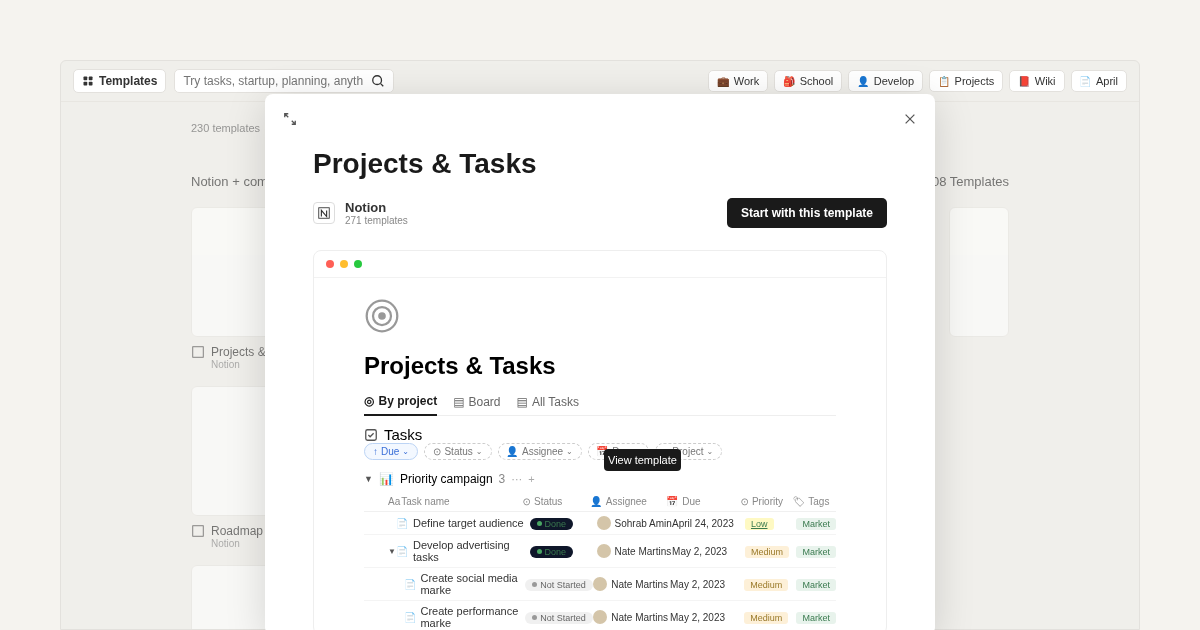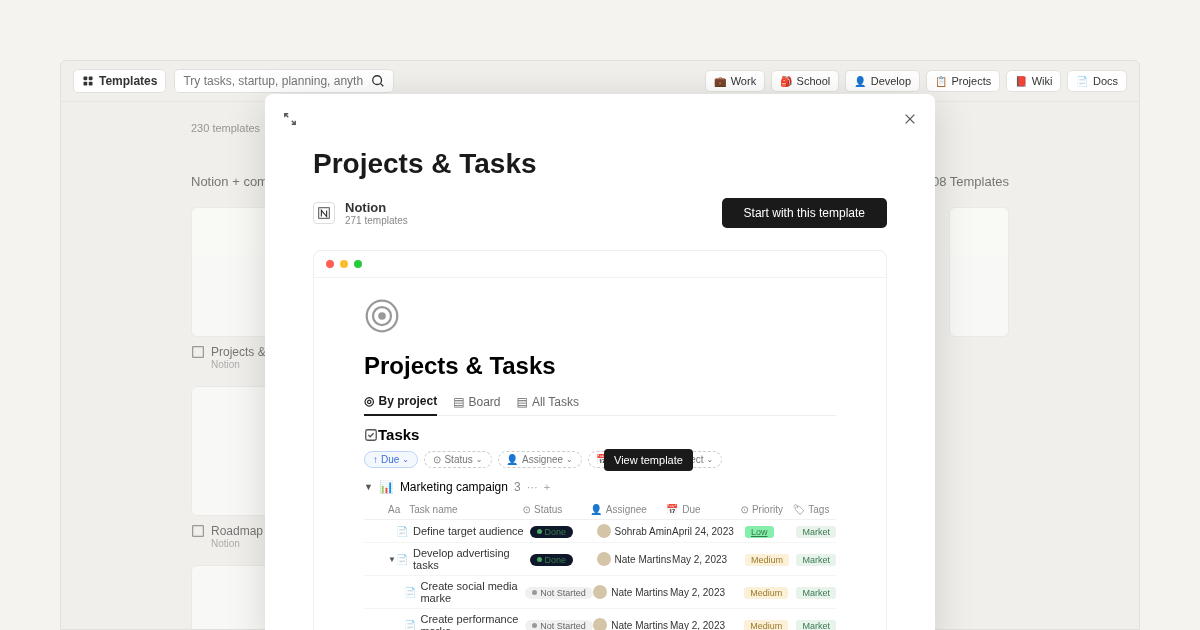--- a/index.html
+++ b/index.html
@@ -31,46 +31,46 @@
 .modal { position: absolute; top: 94px; left: 50%; transform: translateX(-50%); width: 670px; background: #fff; border-radius: 8px; box-shadow: 0 8px 40px rgba(0,0,0,0.15); padding: 18px 0 0 0; }
 .modal-top { display: flex; justify-content: space-between; padding: 0 18px; }
 .expand-icon, .close-icon { width: 14px; height: 14px; cursor: pointer; color: #555; }
 .modal-body { padding: 22px 48px 0 48px; }
 .modal-title { font-size: 28px; font-weight: 700; color: #1a1a1a; margin-bottom: 18px; }
 .author-row { display: flex; align-items: center; gap: 10px; margin-bottom: 22px; }
 .author-badge { width: 22px; height: 22px; border: 1px solid #ddd; border-radius: 4px; display: flex; align-items: center; justify-content: center; font-size: 12px; font-weight: bold; }
 .author-info { display: flex; flex-direction: column; }
 .author-name { font-size: 13px; font-weight: 600; color: #333; }
 .author-count { font-size: 10px; color: #888; }
-.start-btn { margin-left: auto; background: #1a1a1a; color: #fff; border: none; border-radius: 5px; padding: 8px 22px; font-size: 12px; font-weight: 400; cursor: pointer; }
+.start-btn { margin-left: auto; background: #1a1a1a; color: #fff; border: none; border-radius: 5px; padding: 8px 14px; font-size: 12px; font-weight: 700; cursor: pointer; }
 
 
 .preview { margin: 0 48px; border: 1px solid #eee; border-radius: 8px; overflow: hidden; position: relative; }
 .preview-titlebar { display: flex; gap: 6px; padding: 9px 12px; border-bottom: 1px solid #f2f2f2; }
 .dot { width: 8px; height: 8px; border-radius: 50%; }
 .dot.red { background: #ff5f56; } .dot.yel { background: #ffbd2e; } .dot.grn { background: #27c93f; }
 .preview-body { padding: 20px 50px 0 50px; }
 .target-icon { width: 36px; height: 36px; margin-bottom: 18px; }
 .preview-title { font-size: 24px; font-weight: 700; margin-bottom: 14px; }
 .tabs { display: flex; gap: 16px; border-bottom: 1px solid #eee; font-size: 12px; color: #666; margin-bottom: 10px; }
 .tab { display: flex; align-items: center; gap: 4px; padding-bottom: 6px; cursor: pointer; }
 .tab.active { color: #1a1a1a; font-weight: 600; border-bottom: 2px solid #1a1a1a; margin-bottom: -1px; }
-.tasks-header { display: flex; align-items: center; font-size: 15px; font-weight: 700; margin-bottom: 8px; }
+.tasks-header { display: flex; align-items: center; gap: 6px; font-size: 15px; font-weight: 400; }
 .filters { display: flex; gap: 6px; margin-bottom: 12px; }
 .filter-pill { display: flex; align-items: center; gap: 3px; font-size: 10px; color: #777; border: 1px dashed #ccc; border-radius: 12px; padding: 2px 8px; cursor: pointer; }
 .filter-pill.active { border: 1px solid #bcd4f5; color: #3a6fd8; background: #f3f8ff; }
 .chev { font-size: 8px; }
 
 .group-row { display: flex; align-items: center; gap: 6px; font-size: 12px; font-weight: 500; margin-bottom: 6px; }
 .group-toggle { font-size: 9px; color: #555; }
 .group-count { color: #888; font-weight: 400; }
 .group-actions { color: #aaa; font-size: 11px; }
 
 .table-head { display: flex; font-size: 10px; color: #888; padding: 4px 0 4px 24px; border-bottom: 1px solid #f0f0f0; }
-.col-name { width: 155px; display: flex; align-items: center; gap: 9px; }
+.col-name { width: 155px; display: flex; align-items: center; gap: 1px; }
 .col-status { width: 78px; display: flex; align-items: center; gap: 3px; }
 .col-assignee { width: 88px; display: flex; align-items: center; gap: 3px; }
 .col-due { width: 85px; display: flex; align-items: center; gap: 3px; }
 .col-priority { width: 60px; display: flex; align-items: center; gap: 3px; }
 .col-tags { width: 50px; display: flex; align-items: center; gap: 3px; }
 
 .table-row { display: flex; align-items: center; font-size: 11px; color: #333; padding: 4px 0 4px 24px; border-bottom: 1px solid #f4f4f4; }
 .row-indent { padding-left: 40px; }
 .row-name { width: 155px; display: flex; align-items: center; gap: 4px; }
 .row-name.sub { width: 139px; }
@@ -78,27 +78,27 @@
 .page-icon { color: #aaa; font-size: 10px; }
 .status-pill { font-size: 9px; border-radius: 10px; padding: 1px 7px; display: inline-flex; align-items: center; gap: 3px; }
 .status-done { background: #0f172a; color: #3a7a4f; }
 .status-done::before { content: ""; width: 5px; height: 5px; border-radius: 50%; background: #4aa664; display: inline-block; }
 .status-ns { background: #f0f0f0; color: #666; }
 .status-ns::before { content: ""; width: 5px; height: 5px; border-radius: 50%; background: #999; display: inline-block; }
 .assignee-cell { width: 88px; display: flex; align-items: center; gap: 4px; font-size: 10px; }
 .avatar { width: 14px; height: 14px; border-radius: 50%; background: #d4c5a9; display: inline-block; }
 .due-cell { width: 85px; font-size: 10px; }
 .prio-pill { font-size: 9px; border-radius: 3px; padding: 1px 6px; }
-.prio-low { background: #86efac; color: #3a7a4f; text-decoration: underline; }
+.prio-low { background: #fef9c3; color: #3a7a4f; text-decoration: underline; }
 .prio-med { background: #fdf0d8; color: #9a7a2a; }
 .tag-pill { font-size: 9px; border-radius: 3px; padding: 1px 6px; background: #e8f3ec; color: #3a7a4f; }
 .col-status-cell { width: 78px; }
 .col-prio-cell { width: 60px; }
 
-.tooltip { position: absolute; background: #1a1a1a; color: #fff; font-size: 11px; padding: 5px 10px; border-radius: 4px; top: 198px; left: 290px; z-index: 5; text-align: right; }
+.tooltip { position: absolute; background: #1a1a1a; color: #fff; font-size: 11px; padding: 5px 4px; border-radius: 4px; top: 198px; left: 290px; z-index: 5; text-align: right; }
 
 svg { display: block; }
 </style>
 </head>
 <body>
 
 <div class="app-frame">
   <div class="topbar">
     <div class="templates-btn">
       <svg class="icon" viewBox="0 0 16 16" fill="#333">
@@ -132,21 +132,21 @@
         <div class="nav-chip">
           <span class="chip-icon" style="color:#2f80ed">📋</span>
           <span>Projects</span>
         </div>
         <div class="nav-chip">
           <span class="chip-icon" style="color:#e03e3e">📕</span>
           <span>Wiki</span>
         </div>
         <div class="nav-chip">
           <span class="chip-icon" style="color:#d9730d">📄</span>
-          <span>Docs</span>
+          <span>April</span>
         </div>
       </div>
   </div>
 
   <div class="bg-content">
     <div class="bg-count">230 templates</div>
     <div class="bg-filter-row">
       <span>Notion + community</span>
       <span>08 Templates</span>
     </div>
@@ -272,21 +272,21 @@
           <div class="filter-pill">
             <span>▸</span>
             <span>Project</span>
             <span class="chev">⌄</span>
           </div>
         </div>
 
       <div class="group-row">
         <span class="group-toggle">▼</span>
         <span>📊</span>
-        <span>Marketing campaign</span>
+        <span>Priority campaign</span>
         <span class="group-count">3</span>
         <span class="group-actions">⋯</span>
         <span class="group-actions">+</span>
       </div>
 
       <div class="table-head">
         <div class="col-name">
             <span>Aa</span>
             <span>Task name</span>
           </div>

